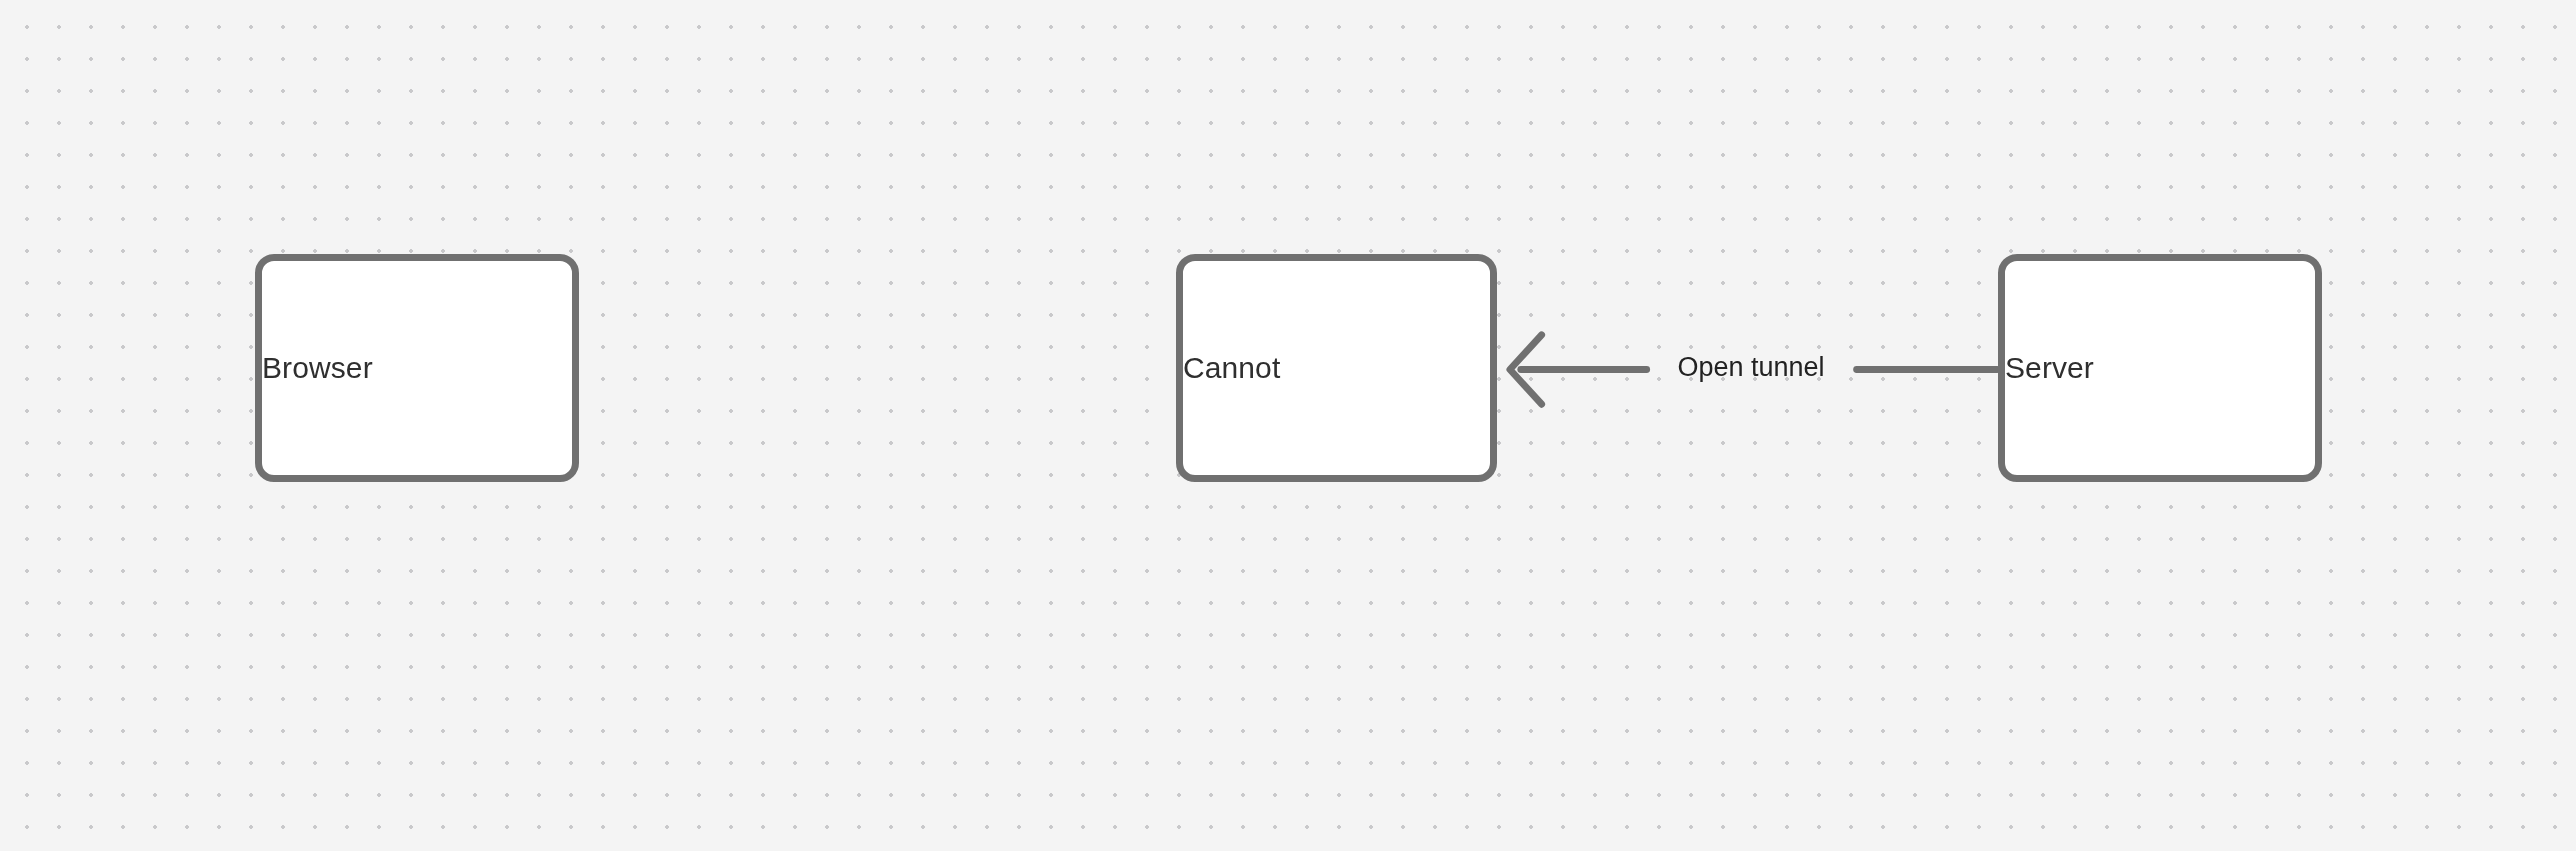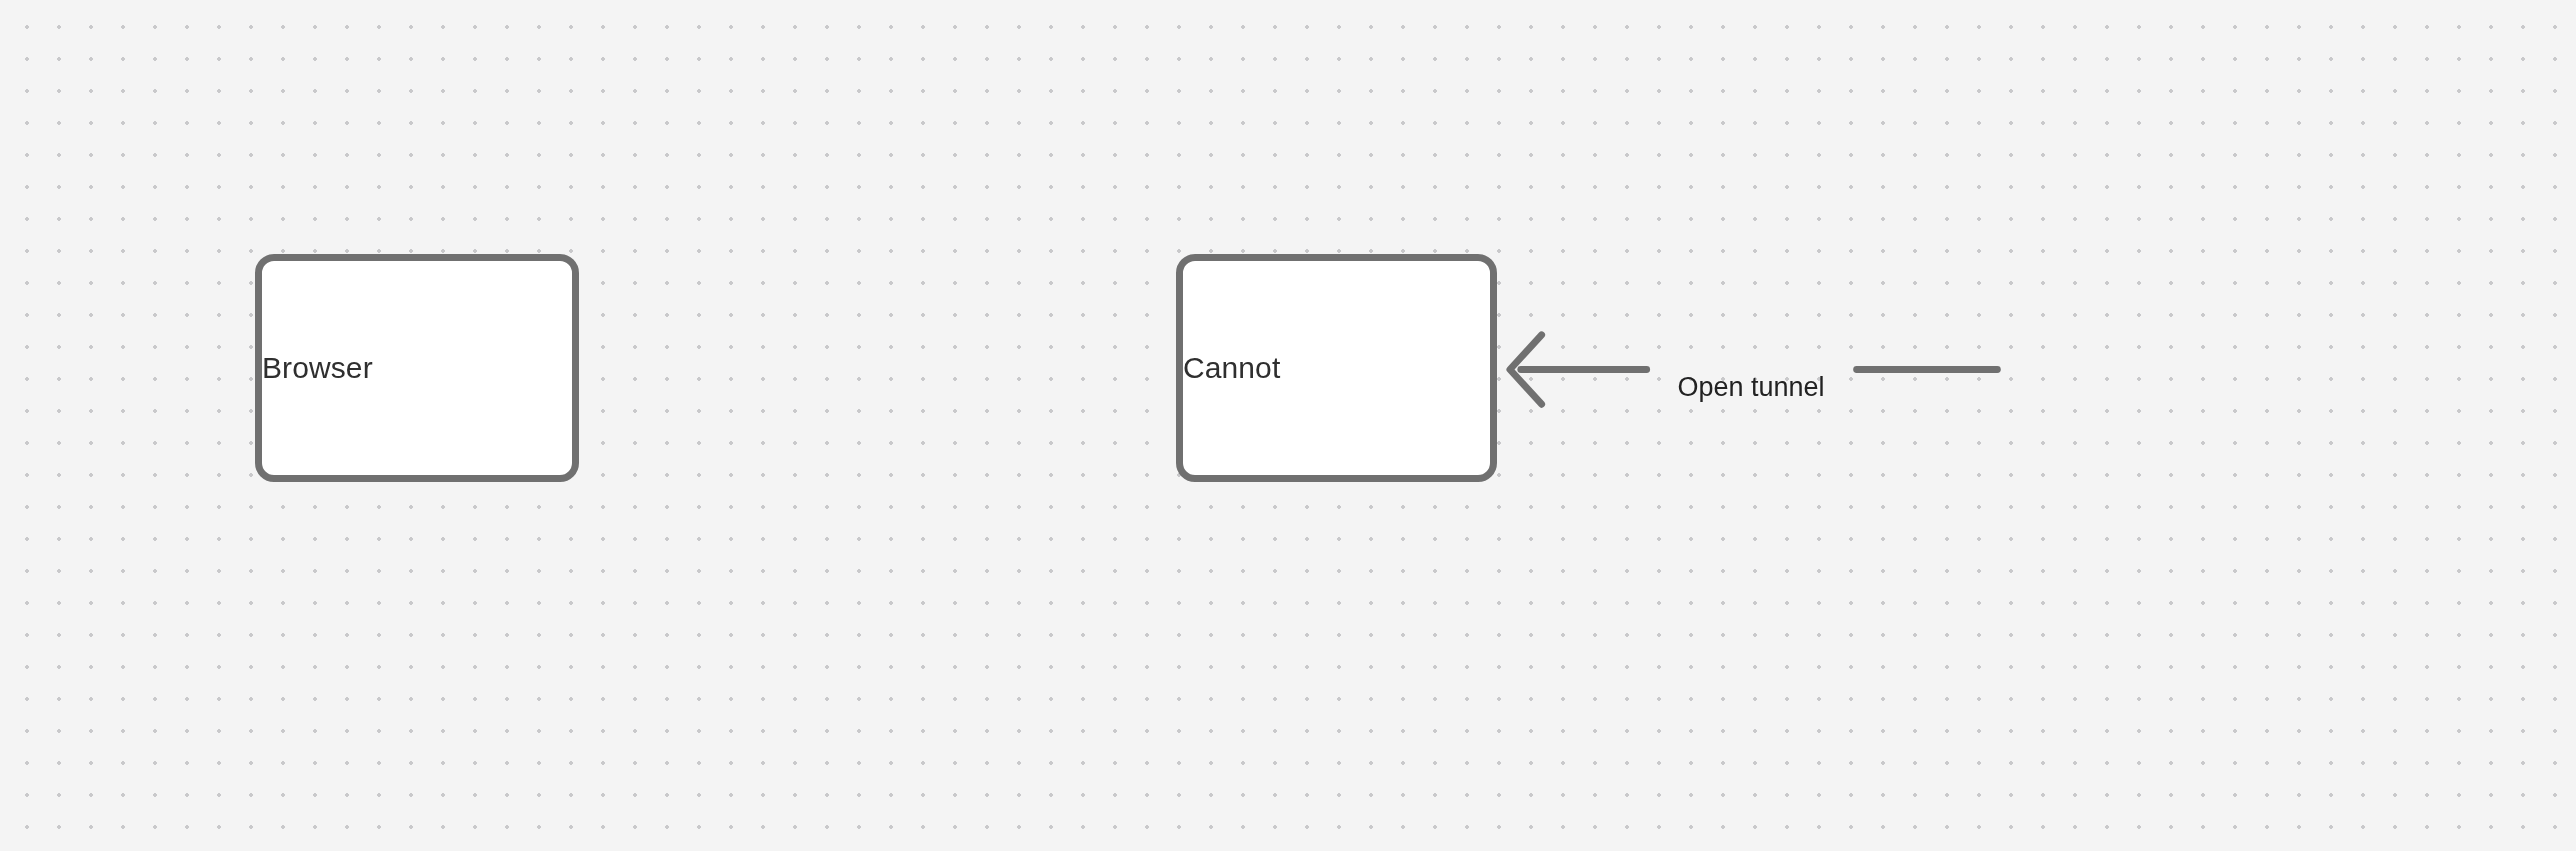--- a/index.html
+++ b/index.html
@@ -72,21 +72,21 @@
   .edge-label {
     position: absolute;
     font-size: 27px;
     line-height: 30px;
     color: #222222;
     white-space: nowrap;
     text-align: center;
   }
   #edge-label-tunnel {
     left: 1657px;
-    top: 372px;
+    top: 352px;
     width: 188px;
   }
 </style>
 </head>
 <body>
 
 <div id="canvas">
 
   <svg id="edge-layer" width="2576" height="851" viewBox="0 0 2600 859" xmlns="http://www.w3.org/2000/svg" aria-hidden="true">
 
@@ -99,17 +99,20 @@
 
   <div class="node" id="node-browser">
     <span class="node-label">Browser</span>
   </div>
 
 
   <div class="node" id="node-gateway">
     <span class="node-label">Cannot</span>
   </div>
 
+  <div class="node" id="node-server">
+    <span class="node-label">Server</span>
+  </div>
 
   <div class="edge-label" id="edge-label-tunnel">Open tunnel</div>
 
 </div>
 
 
 </body></html>

